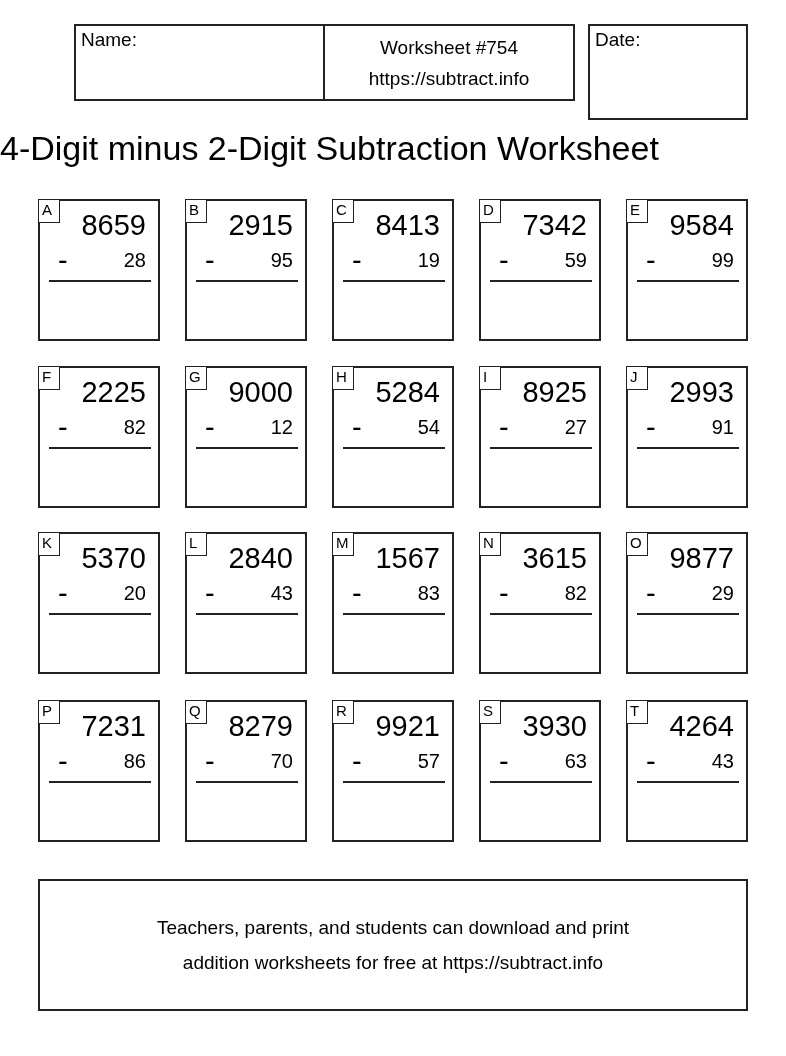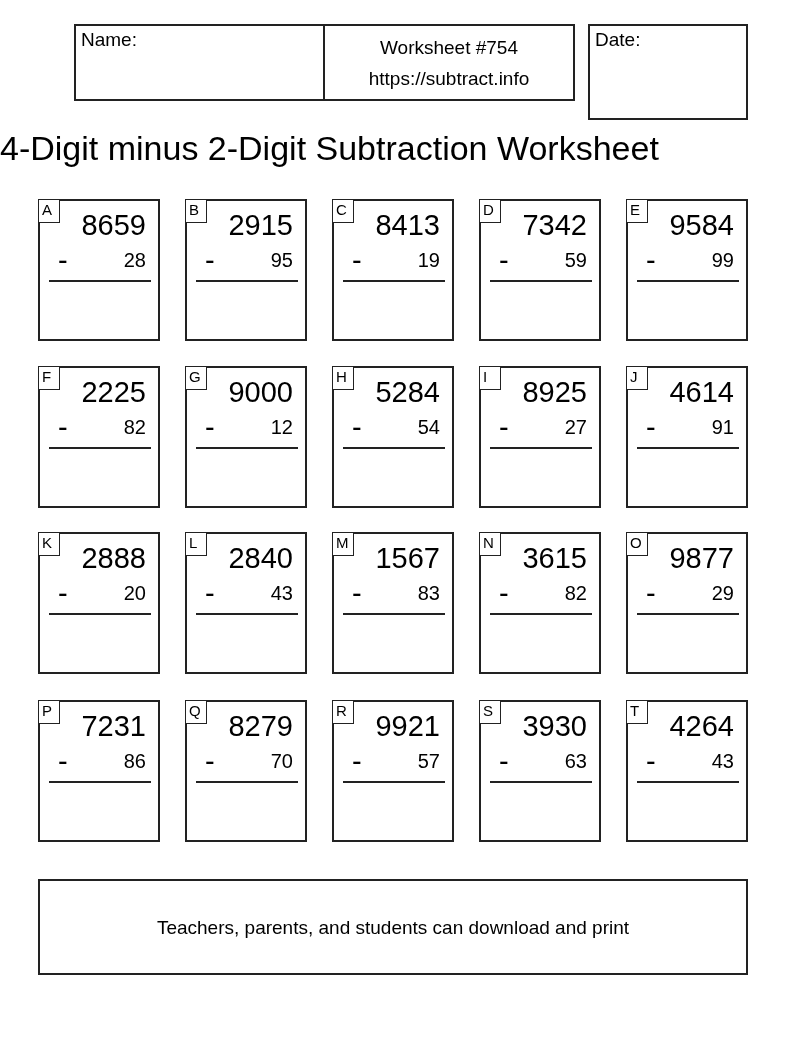--- a/index.html
+++ b/index.html
@@ -94,28 +94,28 @@
     </div>
     <div class="prob" style="left: 479px; top: 366px;">
       <div class="letter">I</div>
       <div class="minuend">8925</div>
       <div class="minus">-</div>
       <div class="subtrahend">27</div>
       <div class="rule"></div>
     </div>
     <div class="prob" style="left: 626px; top: 366px;">
       <div class="letter">J</div>
-      <div class="minuend">4614</div>
+      <div class="minuend">2993</div>
       <div class="minus">-</div>
       <div class="subtrahend">91</div>
       <div class="rule"></div>
     </div>
     <div class="prob" style="left: 38px; top: 532px;">
       <div class="letter">K</div>
-      <div class="minuend">2888</div>
+      <div class="minuend">5370</div>
       <div class="minus">-</div>
       <div class="subtrahend">20</div>
       <div class="rule"></div>
     </div>
     <div class="prob" style="left: 185px; top: 532px;">
       <div class="letter">L</div>
       <div class="minuend">2840</div>
       <div class="minus">-</div>
       <div class="subtrahend">43</div>
       <div class="rule"></div>
@@ -171,15 +171,16 @@
     </div>
     <div class="prob" style="left: 626px; top: 700px;">
       <div class="letter">T</div>
       <div class="minuend">4264</div>
       <div class="minus">-</div>
       <div class="subtrahend">43</div>
       <div class="rule"></div>
     </div>
   </div>
 
-<div class="box footer" style="left:38px; top:879px; width:710px; height:96px;">
+<div class="box footer" style="left:38px; top:879px; width:710px; height:132px;">
   <span>Teachers, parents, and students can download and print</span>
+  <span>addition worksheets for free at https://subtract.info</span>
 </div>
 
 </body></html>

